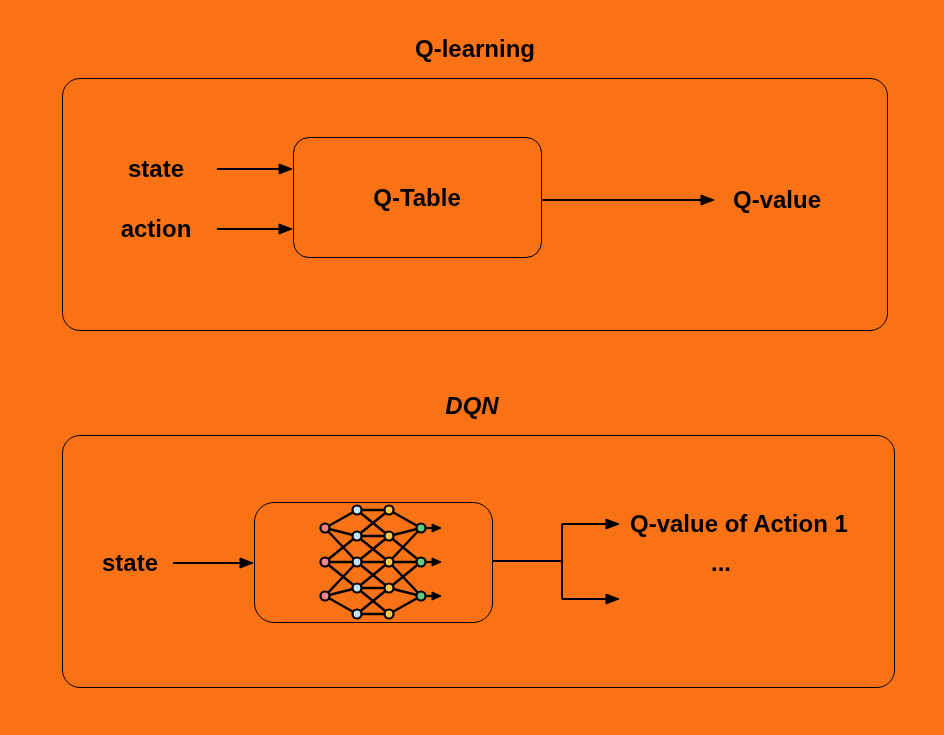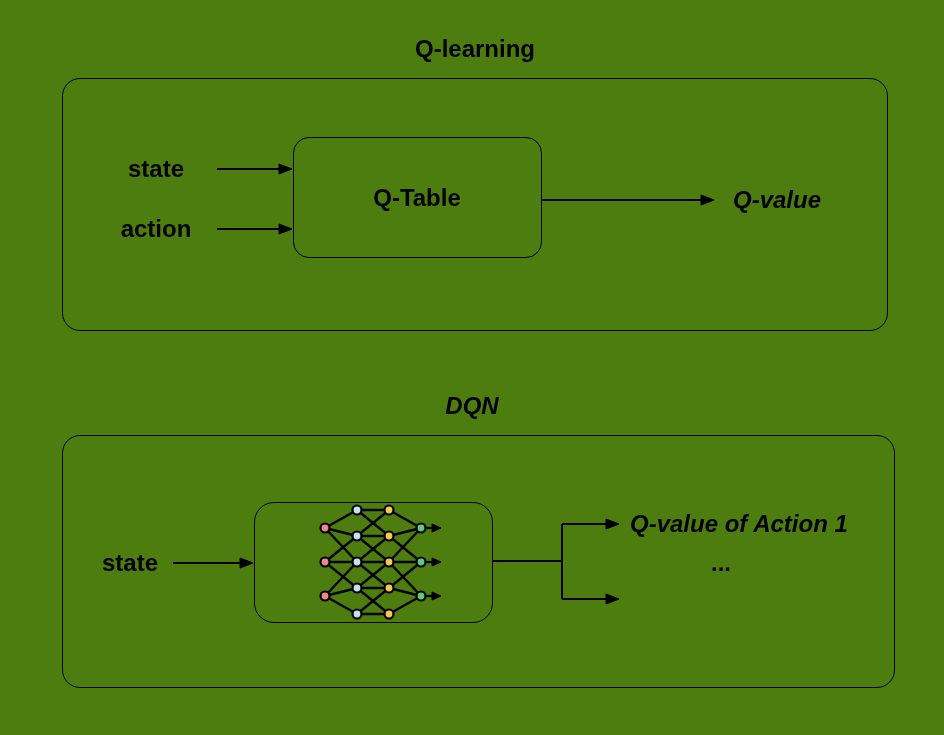--- a/index.html
+++ b/index.html
@@ -4,21 +4,21 @@
 <style>
   html, body {
     margin: 0;
     padding: 0;
     background: #ffffff;
   }
   .canvas {
     position: relative;
     width: 944px;
     height: 735px;
-    background: #4d7c0f;
+    background: #f97316;
     overflow: hidden;
     font-family: "Liberation Sans", sans-serif;
   }
   .box {
     position: absolute;
     border: 1.6px solid #000000;
     background: transparent;
     box-sizing: border-box;
   }
   .outer-box { border-radius: 18px; }
@@ -26,21 +26,21 @@
   .nn-box    { border-radius: 20px; }
   .lbl {
     position: absolute;
     font-weight: bold;
     font-size: 24px;
     color: #000000;
     white-space: nowrap;
     line-height: 1;
   }
   .lbl.centered   { transform: translate(-50%, -50%); }
-  .lbl.left-align { transform: translate(0, -50%); font-style: italic; }
+  .lbl.left-align { transform: translate(0, -50%); }
   .overlay {
     position: absolute;
     left: 0; top: 0;
     pointer-events: none;
   }
 </style>
 </head>
 <body>
 
 <div class="canvas">

